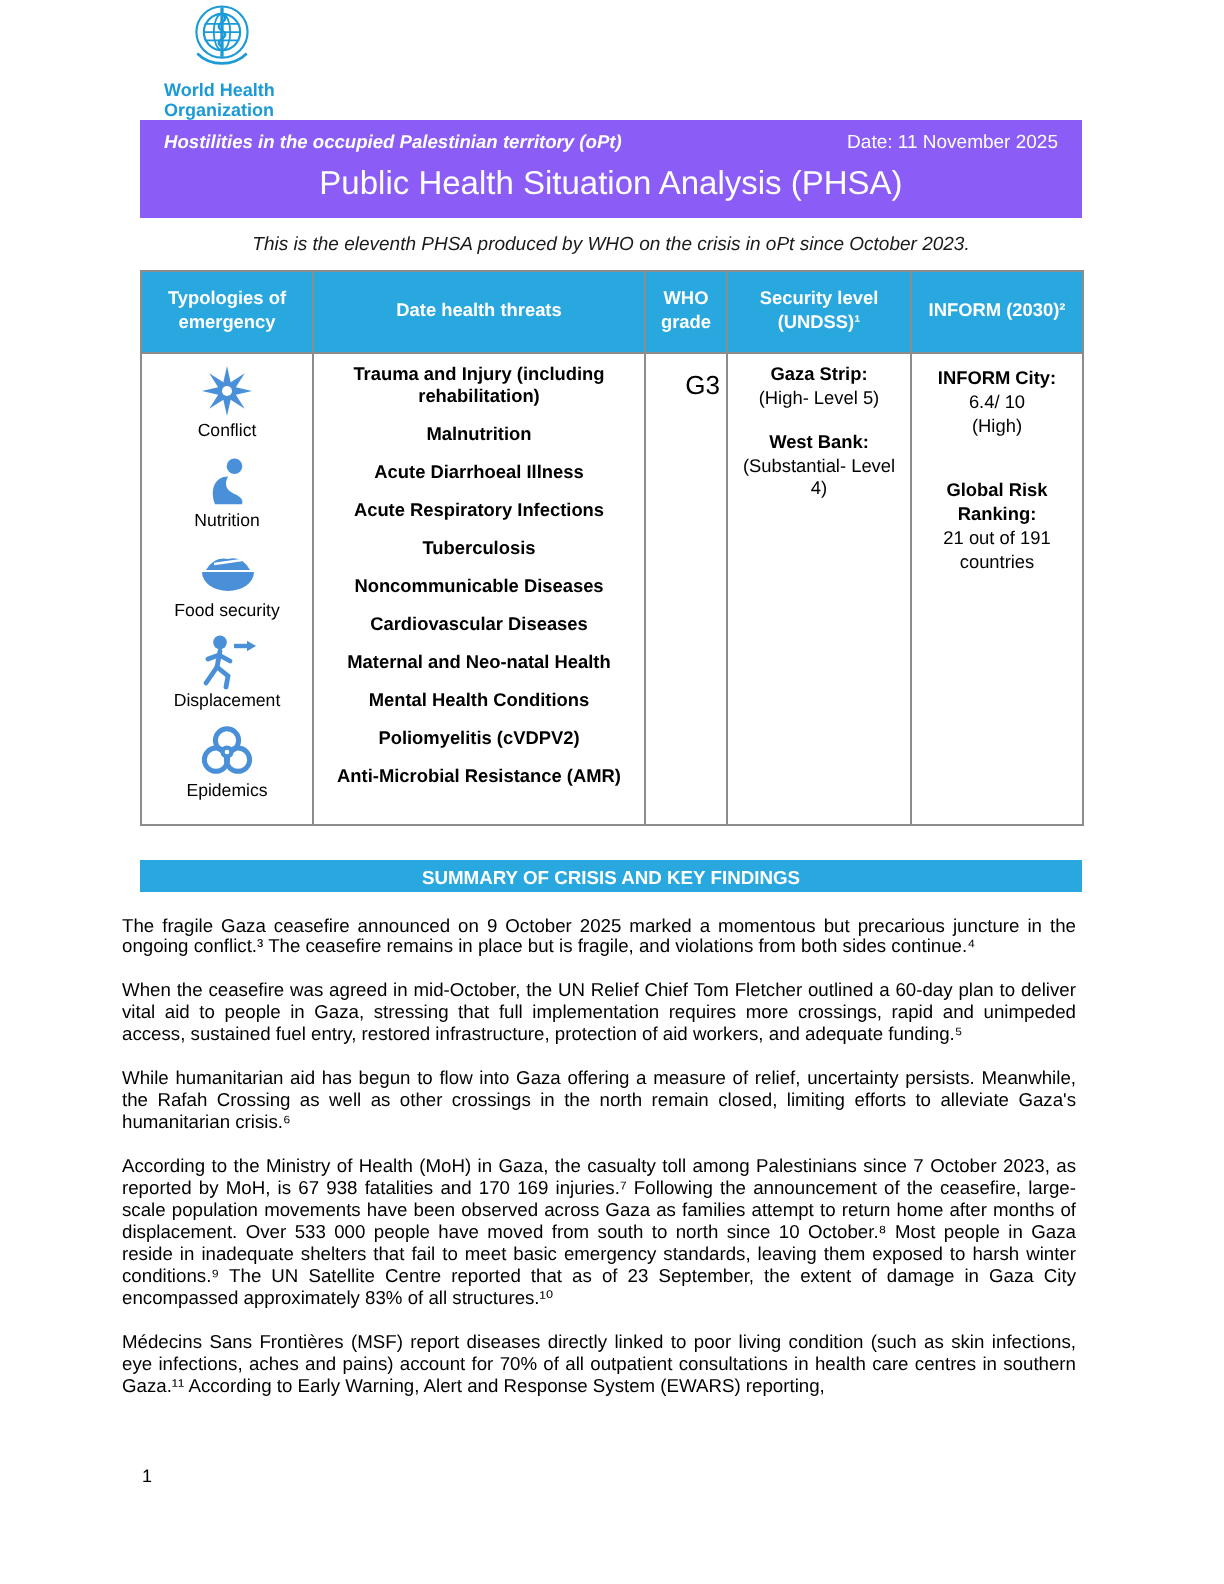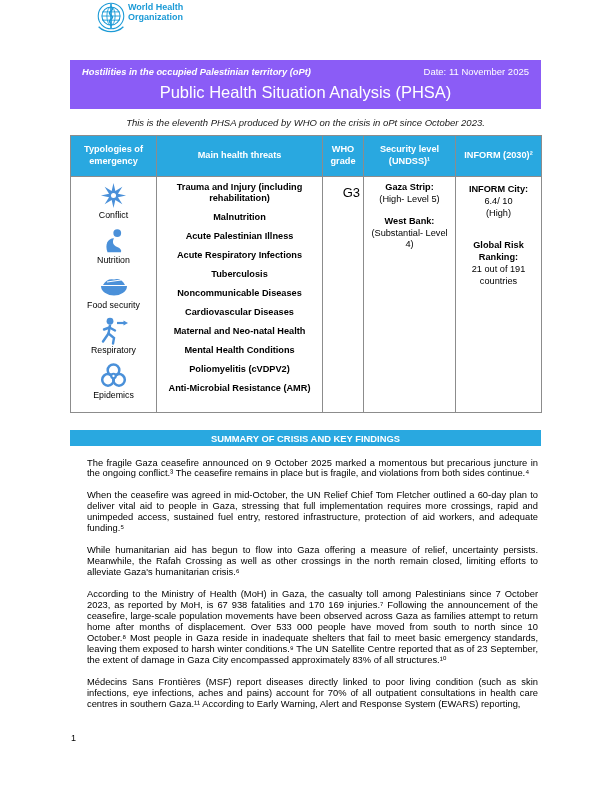--- a/index.html
+++ b/index.html
@@ -2,21 +2,21 @@
 <html><head>
 <meta charset="utf-8">
 <style>
   html,body{margin:0;padding:0;background:#e8e8e8;}
   .page{
     position:relative;width:612px;height:792px;margin:0 auto;background:#ffffff;
     font-family:"Liberation Sans","DejaVu Sans",sans-serif;color:#000;overflow:hidden;
   }
   
   .logos-row{display:flex;justify-content:space-between;align-items:flex-start;padding:2px 70px 0 82px;height:58px;}
-  .who-logo{display:flex;flex-direction:row;align-items:flex-start;}
+  .who-logo{display:flex;flex-direction:column;align-items:flex-start;}
   .who-logo svg{margin-left:12px;}
   .who-logo-text{color:#1b9ad6;font-weight:bold;font-size:9px;line-height:1.08;margin-top:1px;}
   .hc-logo{display:flex;align-items:center;gap:6px;margin-top:4px;}
   .hc-text{font-size:9.5px;font-weight:bold;line-height:1.1;letter-spacing:.4px;}
   .hc-text .l1{color:#29a8e0;}
   .hc-text .l2{color:#4a4a4a;}
   
   .banner{margin-left:70px;width:471px;background:#8b5cf6;color:#fff;padding:6px 12px 7px 12px;box-sizing:border-box;}
   .banner-top{display:flex;justify-content:space-between;align-items:baseline;}
   .banner-subtitle{font-style:italic;font-weight:bold;font-size:9.3px;}
@@ -34,21 +34,21 @@
   .typ-label{font-size:8.8px;margin-top:1px;}
   .threat{font-weight:bold;font-size:9.2px;line-height:1.15;margin:0 2px 8.5px 2px;}
   .grade-val{font-size:13px;padding-top:3px;text-align:right;}
   .sec-group{margin-bottom:11px;font-size:9.2px;line-height:1.25;}
   .sec-label{font-weight:bold;}
   .inf-group{margin-bottom:4px;font-size:9.2px;line-height:1.3;}
   .inf-label{font-weight:bold;margin-top:2px;}
   .inf-gap{height:14px;}
   
   .summary-bar{margin:17px 0 0 70px;width:471px;background:#29a8e0;color:#fff;font-weight:bold;font-size:9.4px;text-align:center;padding:2.5px 0;box-sizing:border-box;}
-  .paragraphs{padding:4px 74px 0 87px;}
+  .paragraphs{padding:4px 74px 0 61px;}
   .paragraphs p{font-size:9.35px;line-height:1.175;text-align:justify;margin:7.5px 0 11px 0;}
   .page-num{position:absolute;left:71px;top:733px;font-size:9px;}
   svg .st{stroke:#4a90d9;fill:none;stroke-width:2.4;stroke-linecap:round;}
 </style>
 </head>
 <body>
 
 <div class="page">
 
   <div class="logos-row">
@@ -87,21 +87,21 @@
     <colgroup>
       <col class="col-typ">
         <col class="col-threat">
         <col class="col-grade">
         <col class="col-sec">
         <col class="col-inf">
     </colgroup>
     <thead>
         <tr id="table-head-row">
           <th>Typologies of emergency</th>
-          <th>Main health threats</th>
+          <th>Date health threats</th>
           <th>WHO grade</th>
           <th>Security level (UNDSS)¹</th>
           <th>INFORM (2030)²</th>
         </tr>
       </thead>
     <tbody>
       <tr>
         <td>
             <div class="cell-inner" id="typologies-cell">
               <div class="typ-item">
@@ -139,41 +139,41 @@
                     <circle cx="11" cy="4.2" r="3.4" fill="#4a90d9"></circle>
                     <path class="st" d="M11 8.5 L9.5 16.5"></path>
                     <path class="st" d="M10.5 10.5 L16 13.5"></path>
                     <path class="st" d="M10.5 10.5 L5 12.5"></path>
                     <path class="st" d="M9.5 16.5 L4 24.5"></path>
                     <path class="st" d="M9.5 16.5 L15 21 L14 26.5"></path>
                     <line x1="18" y1="6" x2="26" y2="6" stroke="#4a90d9" stroke-width="2.2"></line>
                     <polygon points="29,6 24.5,3.4 24.5,8.6" fill="#4a90d9"></polygon>
                   </svg>
                 </span>
-                <span class="typ-label">Respiratory</span>
+                <span class="typ-label">Displacement</span>
               </div>
               <div class="typ-item">
                 <span class="icon">
                   <svg width="29" height="29" viewBox="0 0 30 30">
                     <circle cx="15" cy="9.5" r="6" fill="none" stroke="#4a90d9" stroke-width="2.6"></circle>
                     <circle cx="9.3" cy="19.5" r="6" fill="none" stroke="#4a90d9" stroke-width="2.6"></circle>
                     <circle cx="20.7" cy="19.5" r="6" fill="none" stroke="#4a90d9" stroke-width="2.6"></circle>
                     <circle cx="15" cy="15.5" r="3.4" fill="#4a90d9"></circle>
                     <circle cx="15" cy="15.5" r="1.2" fill="#fff"></circle>
                   </svg>
                 </span>
                 <span class="typ-label">Epidemics</span>
               </div>
             </div>
           </td>
         <td>
             <div class="cell-inner" id="threats-cell">
               <div class="threat">Trauma and Injury (including rehabilitation)</div>
               <div class="threat">Malnutrition</div>
-              <div class="threat">Acute Palestinian Illness</div>
+              <div class="threat">Acute Diarrhoeal Illness</div>
               <div class="threat">Acute Respiratory Infections</div>
               <div class="threat">Tuberculosis</div>
               <div class="threat">Noncommunicable Diseases</div>
               <div class="threat">Cardiovascular Diseases</div>
               <div class="threat">Maternal and Neo-natal Health</div>
               <div class="threat">Mental Health Conditions</div>
               <div class="threat">Poliomyelitis (cVDPV2)</div>
               <div class="threat">Anti-Microbial Resistance (AMR)</div>
             </div>
           </td>

